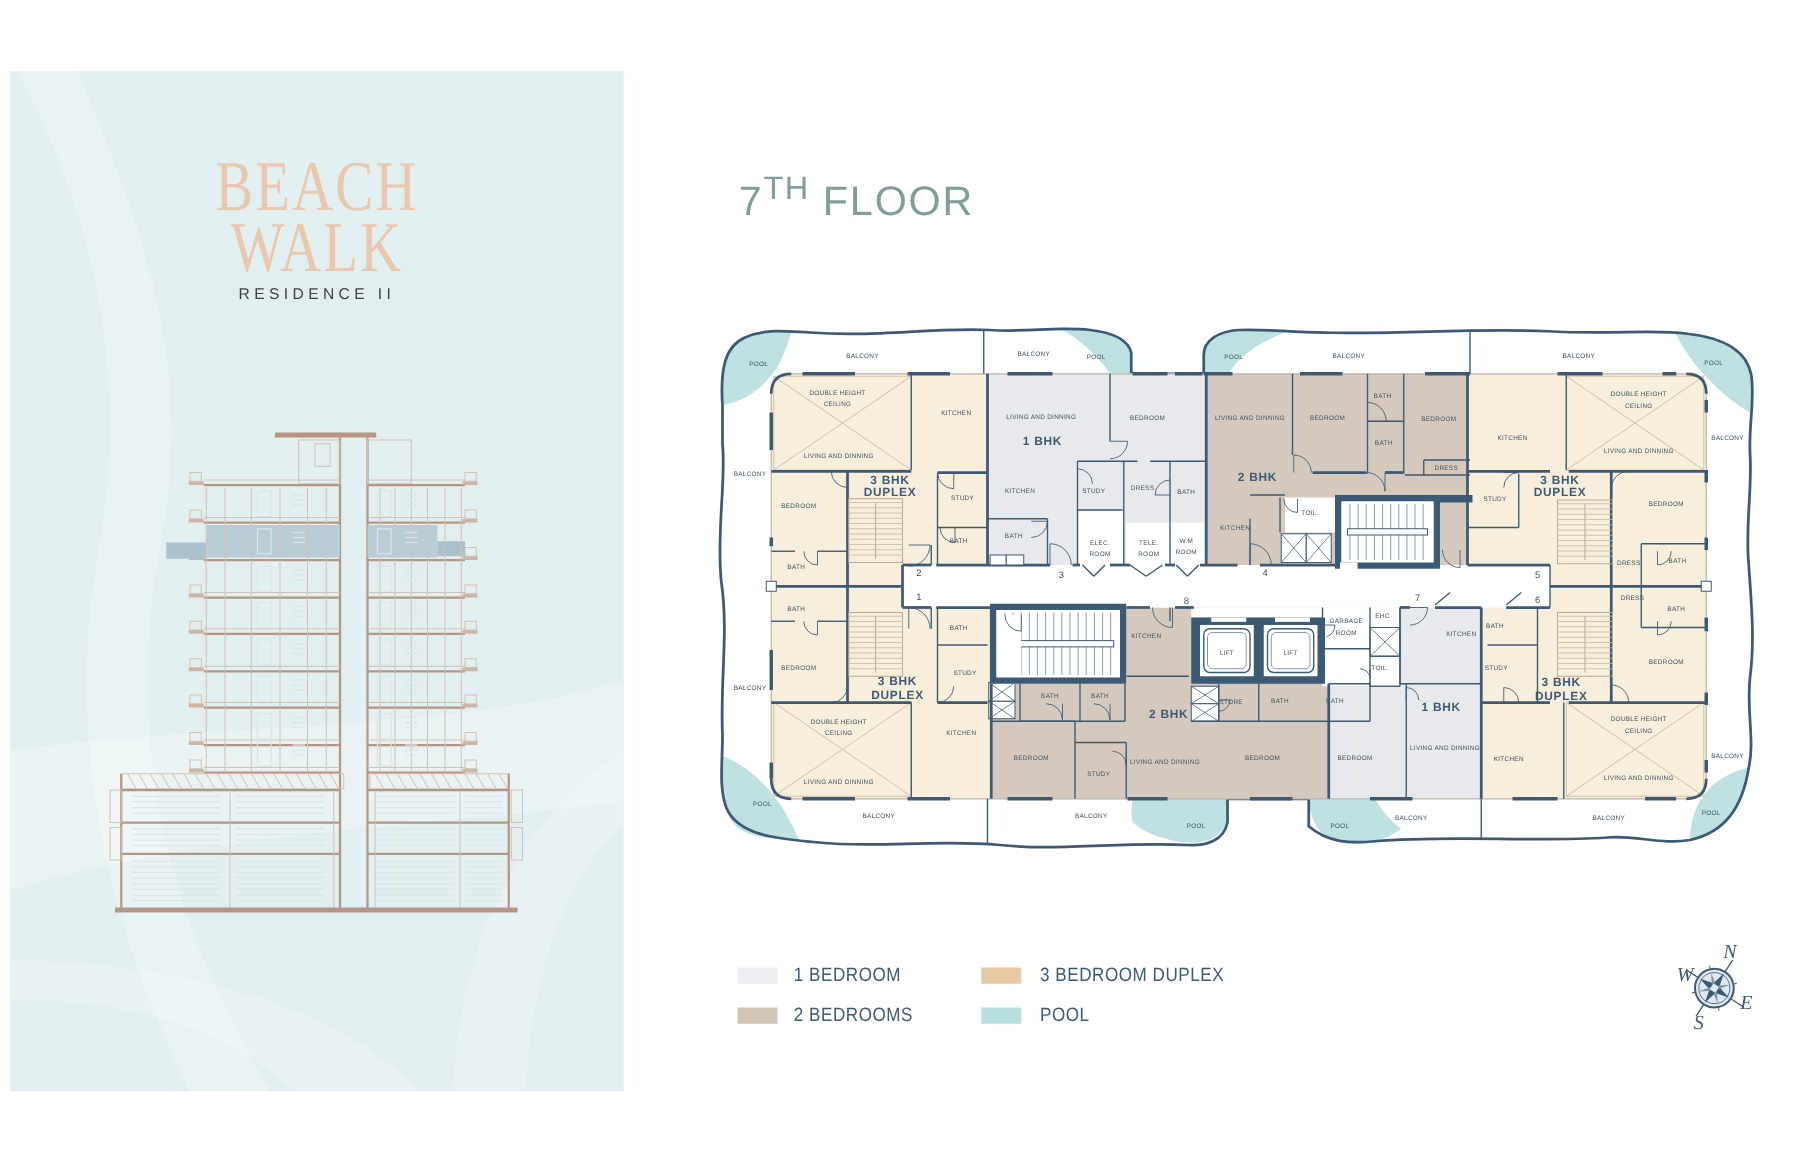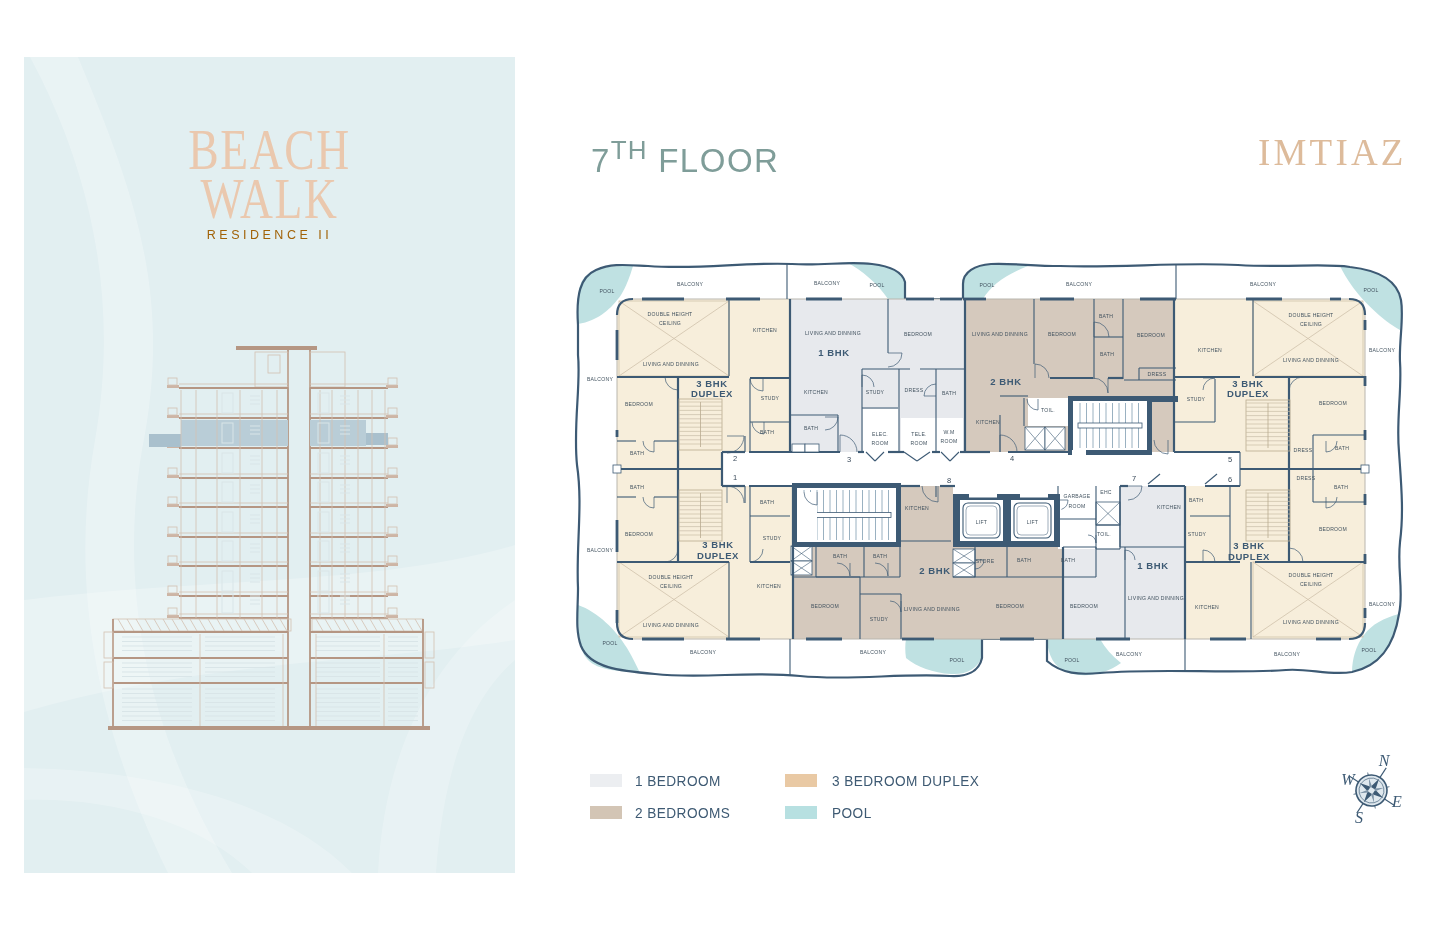--- a/index.html
+++ b/index.html
@@ -1,20 +1,20 @@
 <!DOCTYPE html>
 <html><head><meta charset="utf-8"><style>
 *{margin:0;padding:0;box-sizing:border-box}
 html,body{width:1438px;height:931px;background:#fff;font-family:"Liberation Sans",sans-serif;overflow:hidden}
 #page{position:relative;width:1438px;height:931px}
-#panel{position:absolute;left:24px;top:57px;width:491px;height:816px;background:#e2eff1;overflow:hidden}
+#panel{position:absolute;left:8px;top:57px;width:491px;height:816px;background:#e2eff1;overflow:hidden}
 .logo{position:absolute;width:100%;text-align:center;color:#eac8ae;font-family:"Liberation Serif",serif;font-weight:400}
 #lg1{top:60px;font-size:57px;letter-spacing:2px;transform:scaleX(.80)}
 #lg2{top:109px;font-size:57px;letter-spacing:2px;transform:scaleX(.80)}
-#lg3{top:171px;font-size:12.5px;letter-spacing:3.5px;color:#a16207;font-family:"Liberation Sans",sans-serif}
+#lg3{top:171px;font-size:12.5px;letter-spacing:3.5px;color:#404040;font-family:"Liberation Sans",sans-serif}
 #title{position:absolute;left:591px;top:135px;color:#7f9d99;font-size:33px;letter-spacing:1.5px;font-family:"Liberation Sans",sans-serif}
 #title .th{font-size:26px;vertical-align:13px;letter-spacing:1px}
 #imtiaz{position:absolute;left:1258px;top:131px;color:#ddbb9b;font-family:"Liberation Serif",serif;font-size:37px;letter-spacing:3.2px}
 svg text{font-family:"Liberation Sans",sans-serif}
 .rl{font-size:5.1px;fill:#42525f;text-anchor:middle;letter-spacing:.25px}
 .ul{font-size:9.5px;fill:#3d5a74;text-anchor:middle;letter-spacing:.6px;font-weight:bold}
 .num{font-size:7.5px;fill:#3a4a5a;text-anchor:middle}
 .outl{stroke:#3d5a74;stroke-width:2.2;fill:none}
 .outl2{stroke:#3d5a74;stroke-width:2.2;fill:none}
 .pool{fill:#bfe1e2}
@@ -321,21 +321,20 @@
 <rect x="104" y="632" width="9" height="26" fill="none" class="btl"></rect>
 <rect x="425" y="632" width="9" height="26" fill="none" class="btl"></rect>
 <rect x="104" y="662" width="9" height="26" fill="none" class="btl"></rect>
 <rect x="425" y="662" width="9" height="26" fill="none" class="btl"></rect>
 </svg>
 <div class="logo" id="lg1">BEACH</div>
 <div class="logo" id="lg2">WALK</div>
 <div class="logo" id="lg3">RESIDENCE II</div>
 </div>
 <div id="title">7<span class="th">TH</span> FLOOR</div>
-<div id="imtiaz">IMTIAZ</div>
 <svg width="1438" height="931" viewBox="0 0 1438 931" style="position:absolute;left:0;top:0">
 <path d="M578,325 C576,295 580,277 596,270 C612,263 626,265 648,266 C700,270 742,262 792,264 C822,266 846,261 872,264 C890,266 902,271 905,282 L905,299 L963,299 L963,284 C963,272 975,265 991,264 C1012,263 1032,266 1060,266 C1120,268 1178,262 1238,265 C1290,268 1322,263 1350,267 C1377,270 1397,279 1401,300 C1404,318 1399,340 1400,362 C1402,392 1396,420 1399,452 C1401,482 1404,512 1400,542 C1397,570 1404,592 1399,614 C1394,646 1380,666 1352,672 C1330,676 1308,668 1286,670 C1230,674 1160,668 1100,673 C1080,675 1062,674 1047,661 L1047,639 L982,639 L982,658 C979,672 966,677 950,676 C900,673 850,681 800,676 C750,671 700,679 655,674 C620,671 590,668 581,646 C575,630 578,610 578,588 C576,545 583,505 577,465 C573,425 581,385 578,355 Z" fill="#ffffff" stroke="none"></path>
 <path d="M633,266 C600,265 586,271 581,283 C577,293 577,305 578,324 C598,321 612,308 621,295 C626,287 630,276 633,266 Z" class="pool"></path>
 <path d="M846,262 C855,262 864,263 872,264 C890,266 902,271 905,282 L905,299 L888,299 C878,284 862,270 846,262 Z" class="pool"></path>
 <path d="M963,299 L963,284 C963,272 975,265 991,264 C1003,264 1016,264 1028,266 C1007,274 991,285 983,299 Z" class="pool"></path>
 <path d="M1340,266 C1344,266 1347,267 1350,267 C1377,270 1397,279 1401,300 C1402,310 1402,320 1400,330 C1382,320 1362,300 1352,286 C1347,279 1343,272 1340,266 Z" class="pool"></path>
 <path d="M640,673 C633,672 626,672 620,671 C595,669 584,661 581,646 C578,634 578,620 578,605 C598,612 616,630 627,648 C632,656 636,665 640,673 Z" class="pool"></path>
 <path d="M906,639 L982,639 L982,656 C978,669 966,675 951,674 C933,673 917,667 906,658 C905,651 905,645 906,639 Z" class="pool"></path>
 <path d="M1047,639 L1100,639 C1105,648 1112,656 1121,663 C1106,674 1086,678 1069,673 C1054,668 1048,655 1047,639 Z" class="pool"></path>
 <path d="M1399,614 C1394,646 1380,666 1352,672 C1352,659 1356,645 1364,635 C1372,624 1384,618 1399,614 Z" class="pool"></path>

